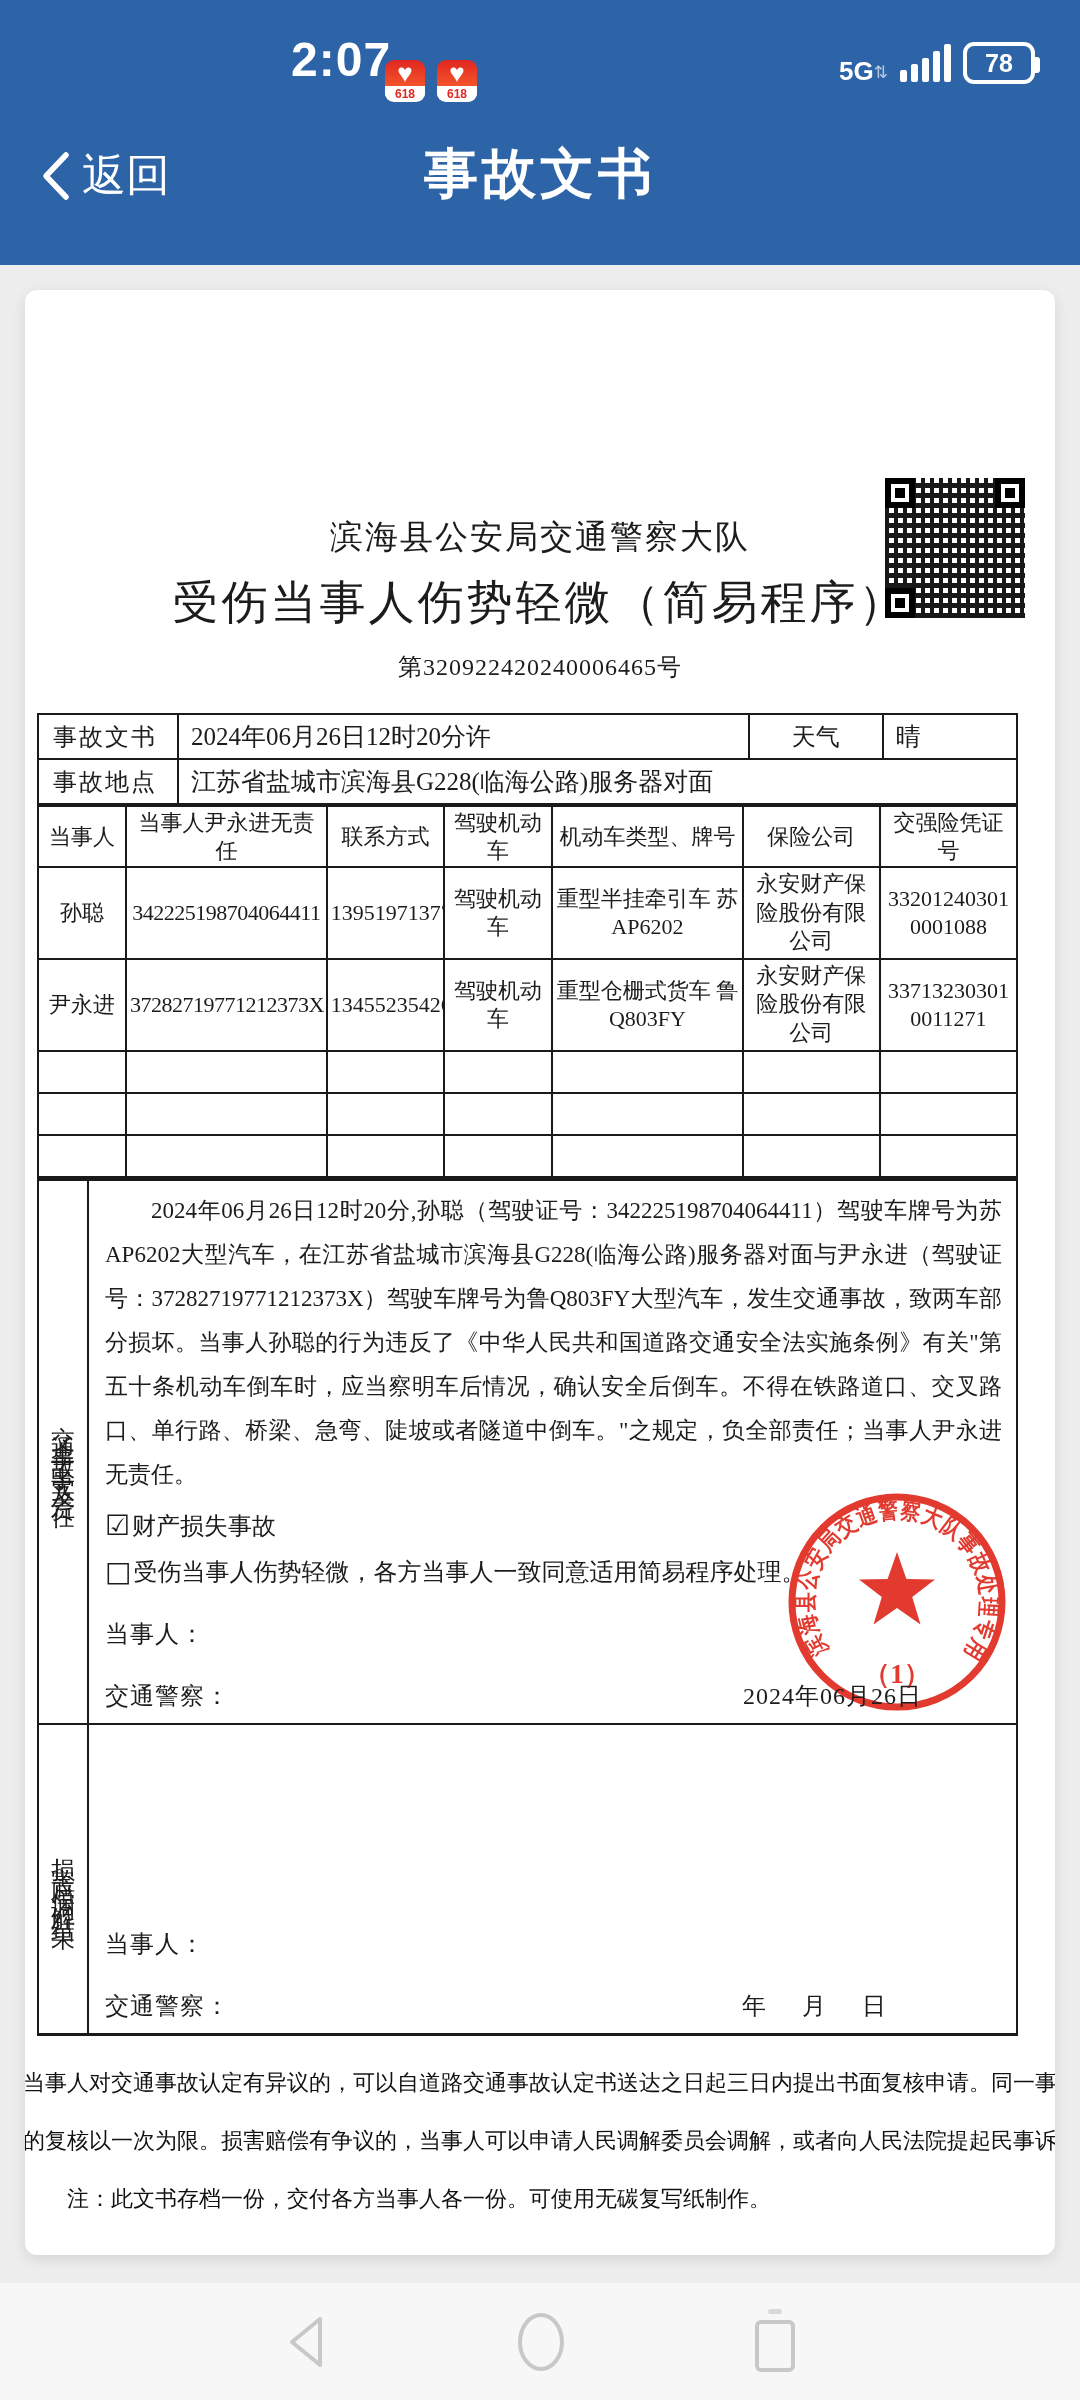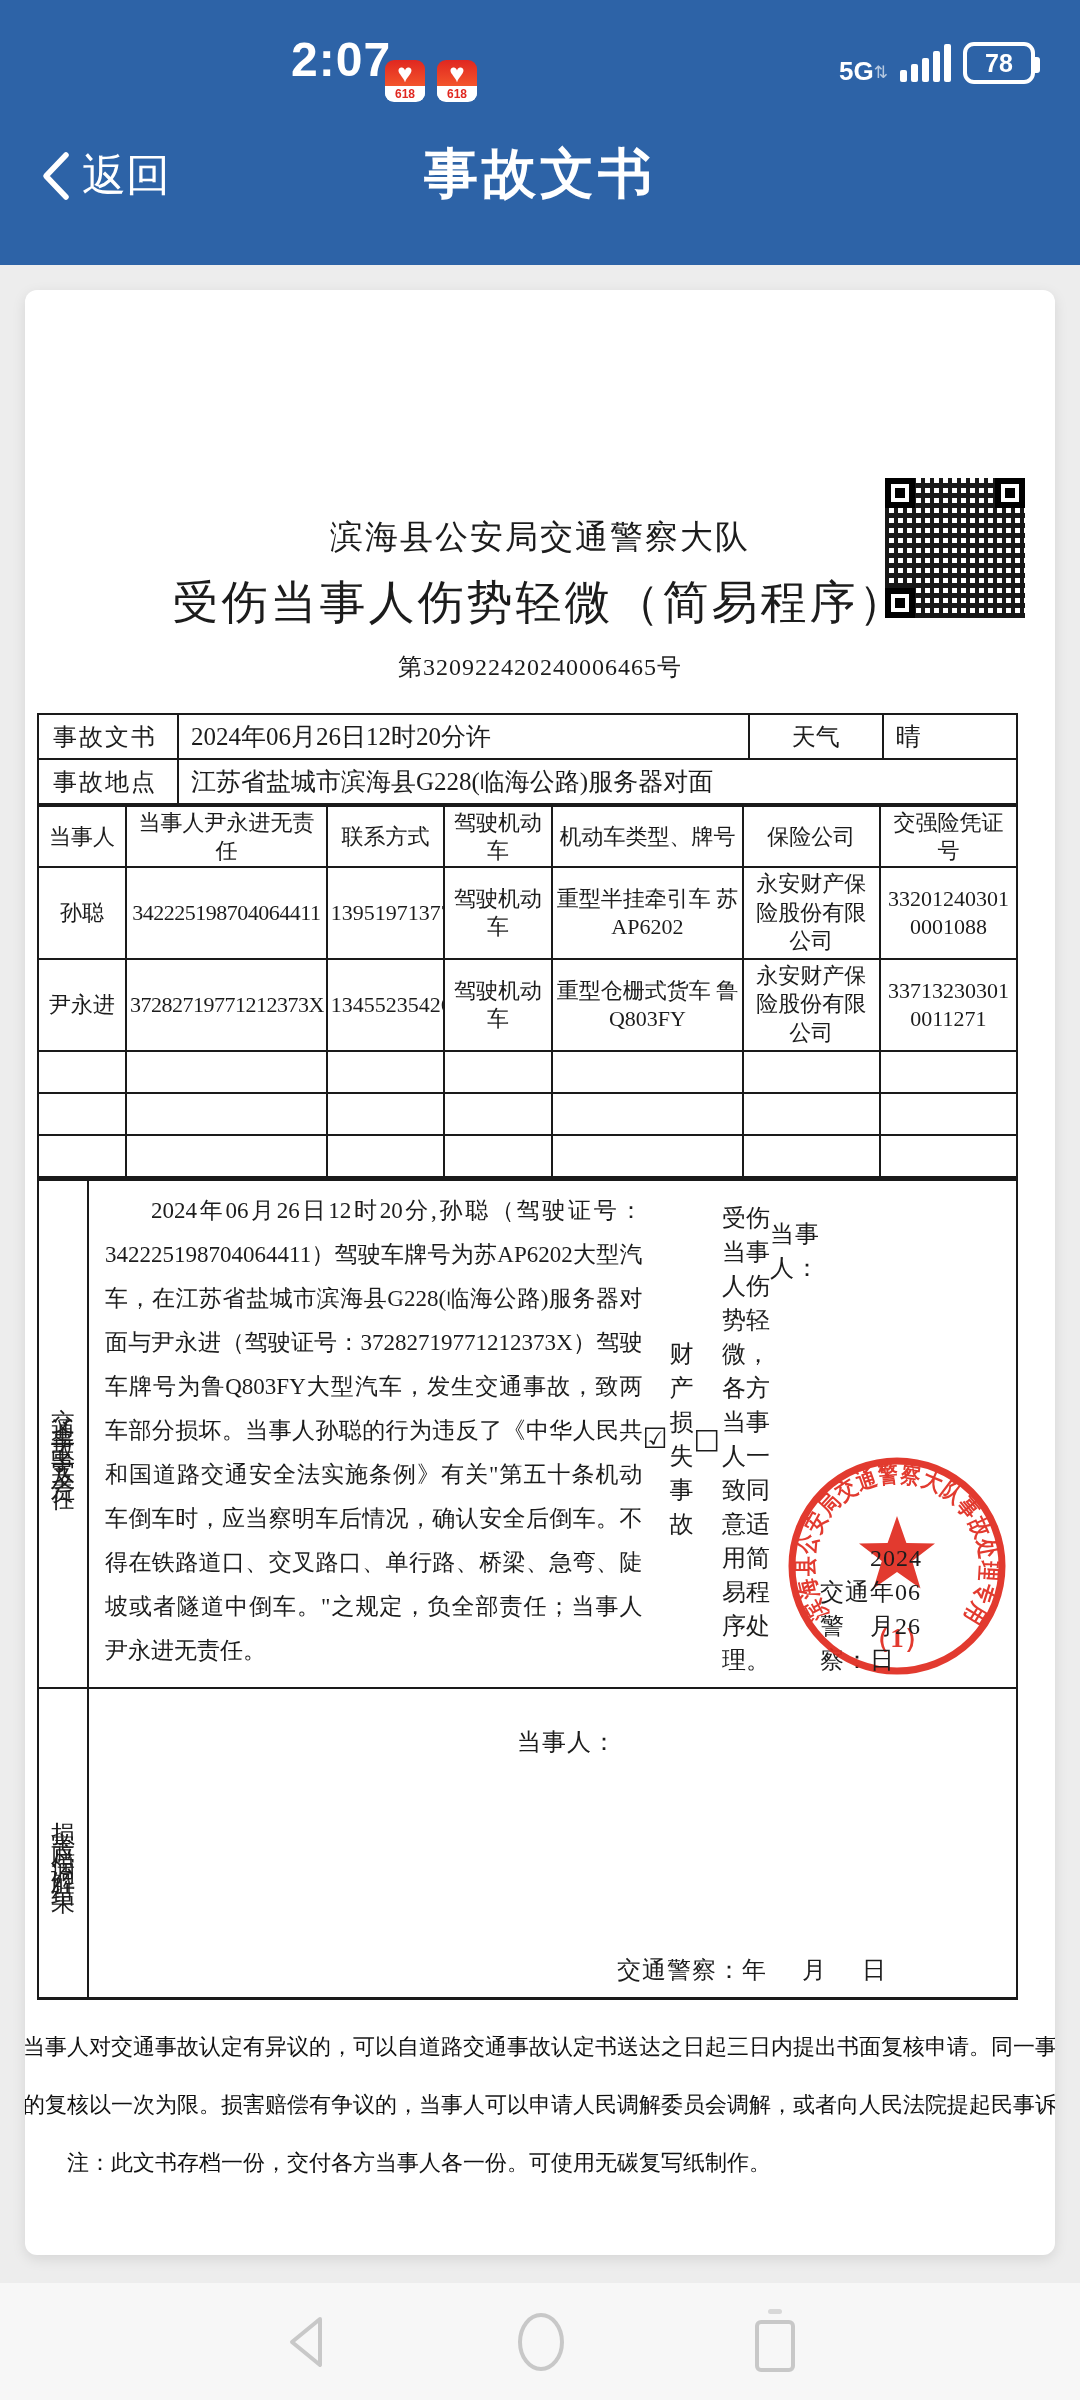--- a/index.html
+++ b/index.html
@@ -64,21 +64,21 @@
   tr.empty-row td { height:42px; }
   td.idno { font-size:24px; letter-spacing:-0.5px; }
   td.insurer { font-size:17px; line-height:1.3; }
   td.policy { word-break:break-all; font-size:22px; }
   td.vehicle { font-size:22px; }
   
   .sect { display:flex; width:981px; margin-left:12px; border:2px solid #1a1a1a; border-top:3px solid #1a1a1a; }
   .sect + .sect { border-top:none; border-bottom:3px solid #1a1a1a; }
   .sect .vlabel { width:50px; border-right:2px solid #1a1a1a; display:flex; align-items:center; justify-content:center;
       font-size:24px; letter-spacing:10px; writing-mode:vertical-rl; text-orientation:upright; padding:10px 0; }
-  .sect .sect-body { position:relative; flex:1; display:flex; flex-direction:row; padding:8px 14px 10px 16px; }
+  .sect .sect-body { position:relative; flex:1; display:flex; flex-direction:column; padding:8px 14px 10px 16px; }
   .sect1 .sect-body { min-height:462px; }
   .sect2 .sect-body { min-height:308px; }
   .narrative { font-size:23px; line-height:44px; text-align:justify; text-indent:2em; }
   .spacer { flex:1; }
   .cb-line { font-size:24px; line-height:34px; margin-top:12px; display:flex; align-items:center; }
   .cb-line .cb-glyph { font-size:28px; margin-right:2px; font-family:"DejaVu Sans",sans-serif; }
   .sig-line { font-size:24px; line-height:34px; margin-top:28px; letter-spacing:1px; }
   .pol-row { display:flex; justify-content:space-between; align-items:flex-end; }
   .facts-date { font-size:24px; letter-spacing:1px; margin-right:80px; position:relative; z-index:3; }
   .ymd { font-size:24px; letter-spacing:6px; margin-right:110px; }

